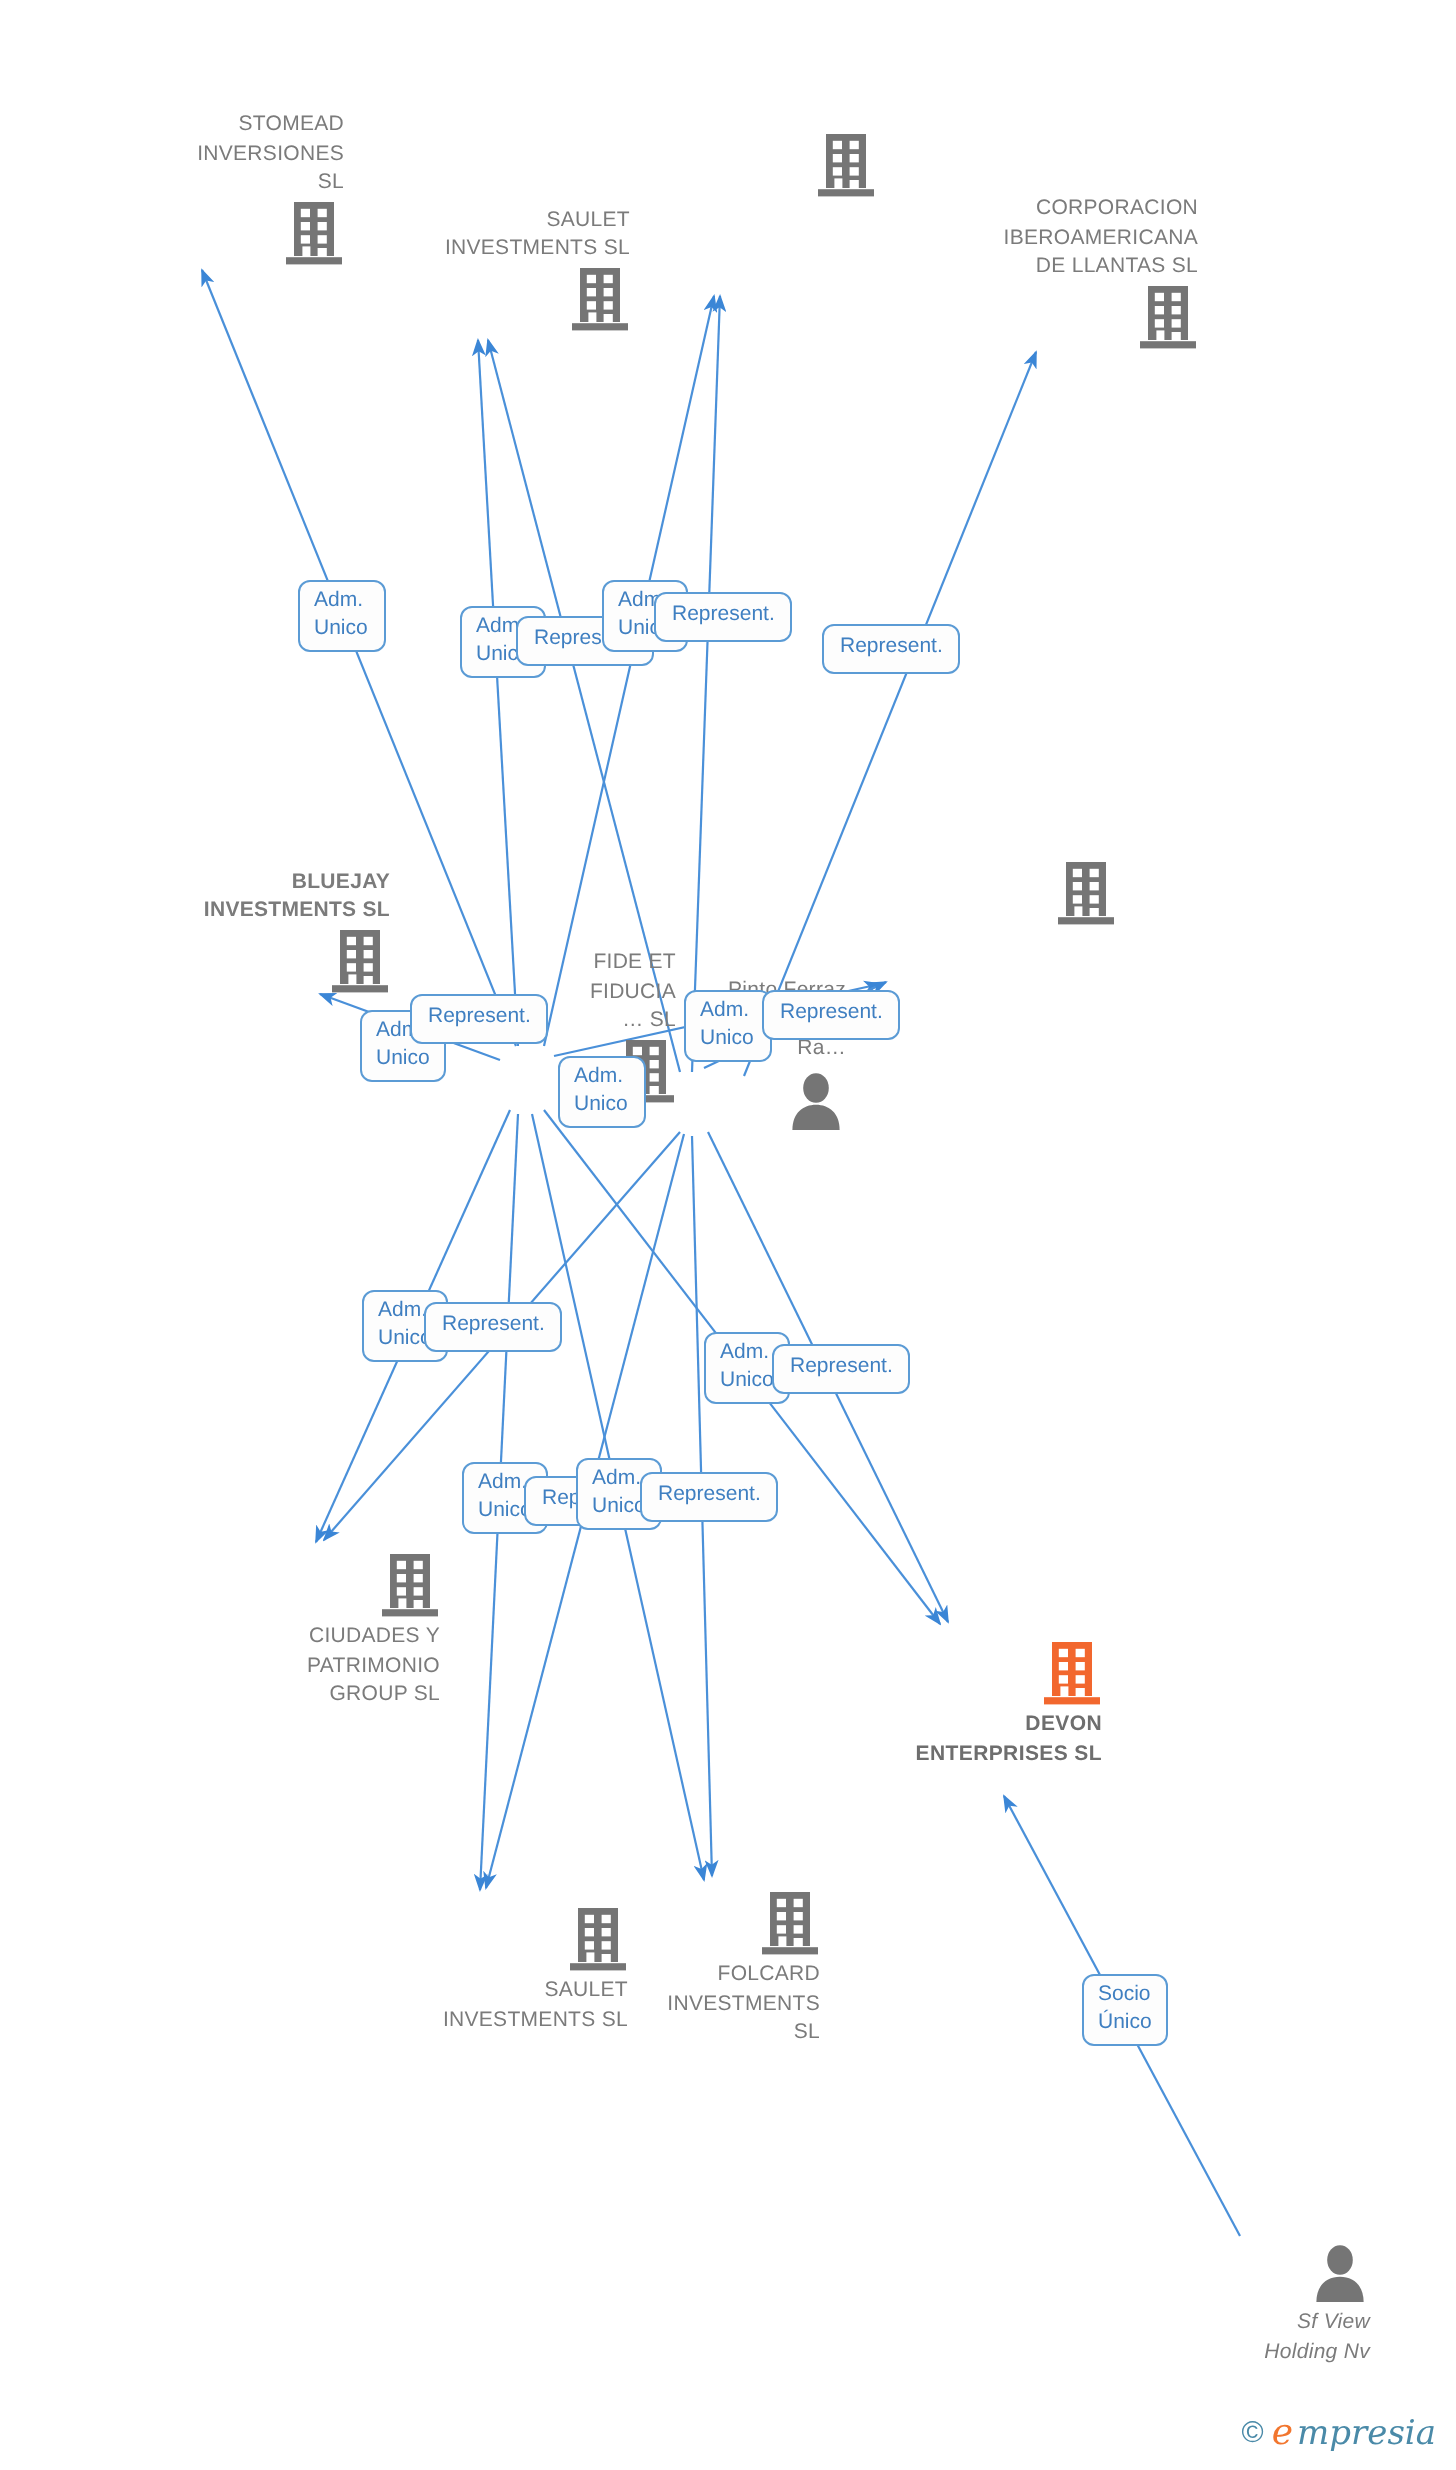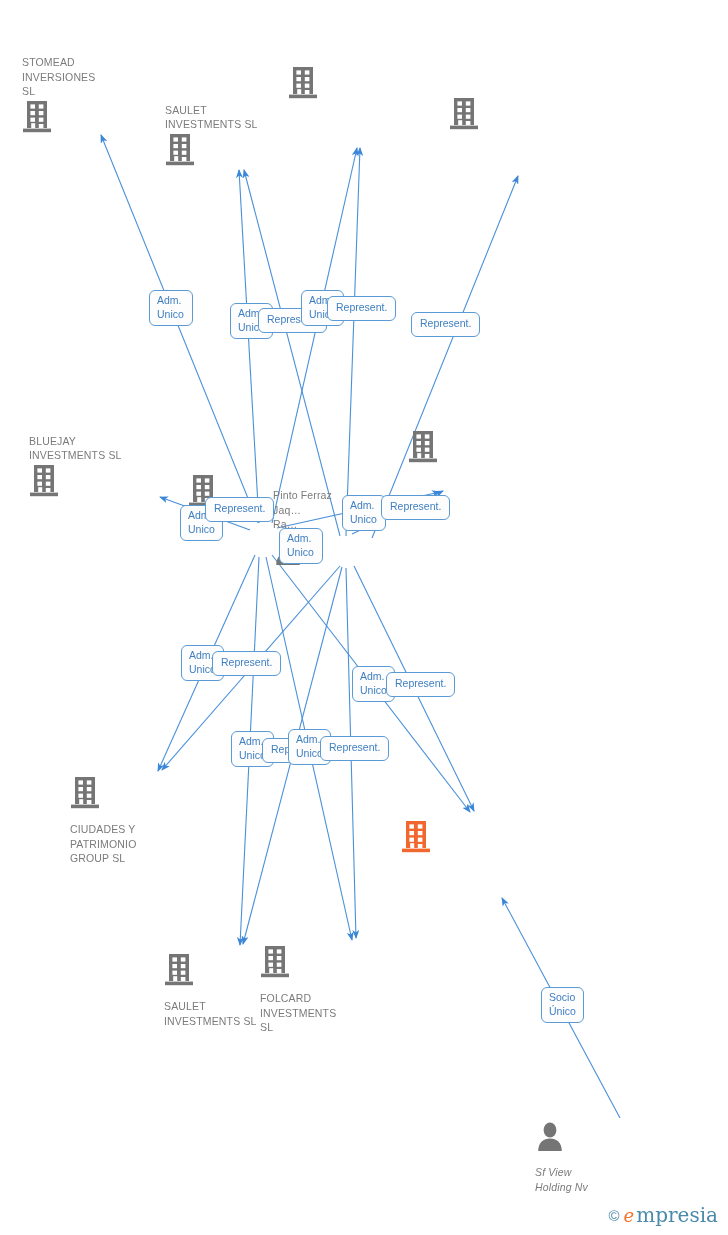--- a/index.html
+++ b/index.html
@@ -19,36 +19,36 @@
   #edge-layer {
     position: absolute;
     left: 0; top: 0;
     width: 728px; height: 1235px;
     pointer-events: none;
   }
   .node {
     position: absolute;
     width: 150px;
     margin-left: -75px;
-    text-align: left;
+    text-align: right;
     pointer-events: auto;
   }
   .node .glyph {
     display: block;
     margin: 0 auto;
     line-height: 0;
   }
   .node .caption {
     display: block;
     font-size: 10.5px;
     line-height: 14.6px;
     color: #7b7b7b;
     letter-spacing: 0.15px;
     white-space: pre-line;
-    margin-top: 12px;
+    margin-top: 1px;
   }
   .node.label-above .caption { margin-top: 0; margin-bottom: 1px; }
   .node.focus .caption {
     color: #6e6e6e;
     font-weight: bold;
     letter-spacing: 0.2px;
   }
   .reltag {
     position: absolute;
     background: #fdfdfd;
@@ -68,21 +68,21 @@
     right: 10px;
     bottom: 8px;
     display: flex;
     align-items: center;
     gap: 4px;
     font-size: 16px;
     pointer-events: auto;
   }
   #watermark .wm-c { color: #4a8aa8; font-size: 15px; }
   #watermark .wm-e { color: #f2762e; font-family: "DejaVu Serif", serif; font-style: italic; font-size: 18px; }
-  #watermark .wm-rest { color: #4a8aa8; font-family: "DejaVu Serif", serif; font-size: 20px; margin-left: -2px; }
+  #watermark .wm-rest { color: #4a8aa8; font-family: "DejaVu Serif", serif; font-style: italic; font-size: 17px; margin-left: -2px; }
 </style>
 </head>
 <body>
 
 <div id="stage">
 
   <svg id="edge-layer" viewBox="0 0 728 1235" width="728" height="1235">
     <defs>
       <marker id="arrowhead" markerWidth="9" markerHeight="7" refX="8" refY="3.5" orient="auto" markerUnits="userSpaceOnUse">
         <path d="M0,0 L9,3.5 L0,7 L2.4,3.5 Z" fill="#3b86d6"></path>
@@ -152,50 +152,56 @@
             <rect x="8.4" y="11" width="4.6" height="4.2" fill="#fff"></rect>
             <rect x="16.8" y="11" width="4.6" height="4.2" fill="#fff"></rect>
             <rect x="8.4" y="17.6" width="4.6" height="4.2" fill="#fff"></rect>
             <rect x="16.8" y="17.6" width="4.6" height="4.2" fill="#fff"></rect>
             <rect x="16.8" y="24" width="4.6" height="4" fill="#fff"></rect>
             <rect x="9.2" y="23.2" width="4" height="4.8" fill="#fff"></rect>
             <rect x="1" y="28.6" width="28" height="3.6" fill="#757575"></rect>
           </svg></span>
       </div>
       <div class="node label-above" style="left: 524px; top: 97.2px;">
-        <span class="glyph"><svg width="30" height="34" viewBox="0 0 30 34" aria-hidden="true">
-            <rect x="5" y="1" width="20" height="27" fill="#757575"></rect>
-            <rect x="8.4" y="4.4" width="4.6" height="4.2" fill="#fff"></rect>
-            <rect x="16.8" y="4.4" width="4.6" height="4.2" fill="#fff"></rect>
-            <rect x="8.4" y="11" width="4.6" height="4.2" fill="#fff"></rect>
-            <rect x="16.8" y="11" width="4.6" height="4.2" fill="#fff"></rect>
-            <rect x="8.4" y="17.6" width="4.6" height="4.2" fill="#fff"></rect>
-            <rect x="16.8" y="17.6" width="4.6" height="4.2" fill="#fff"></rect>
-            <rect x="16.8" y="24" width="4.6" height="4" fill="#fff"></rect>
-            <rect x="9.2" y="23.2" width="4" height="4.8" fill="#fff"></rect>
-            <rect x="1" y="28.6" width="28" height="3.6" fill="#757575"></rect>
-          </svg></span>
-      </div>
-      <div class="node label-above" style="left: 104px; top: 433.8px;">
+        <span class="caption">CORPORACION
+IBEROAMERICANA
+DE LLANTAS SL</span>
+        <span class="glyph"><svg width="30" height="34" viewBox="0 0 30 34" aria-hidden="true">
+            <rect x="5" y="1" width="20" height="27" fill="#757575"></rect>
+            <rect x="8.4" y="4.4" width="4.6" height="4.2" fill="#fff"></rect>
+            <rect x="16.8" y="4.4" width="4.6" height="4.2" fill="#fff"></rect>
+            <rect x="8.4" y="11" width="4.6" height="4.2" fill="#fff"></rect>
+            <rect x="16.8" y="11" width="4.6" height="4.2" fill="#fff"></rect>
+            <rect x="8.4" y="17.6" width="4.6" height="4.2" fill="#fff"></rect>
+            <rect x="16.8" y="17.6" width="4.6" height="4.2" fill="#fff"></rect>
+            <rect x="16.8" y="24" width="4.6" height="4" fill="#fff"></rect>
+            <rect x="9.2" y="23.2" width="4" height="4.8" fill="#fff"></rect>
+            <rect x="1" y="28.6" width="28" height="3.6" fill="#757575"></rect>
+          </svg></span>
+      </div>
+      <div class="node label-above" style="left: 120px; top: 433.8px; font-weight: bold;">
         <span class="caption">BLUEJAY
 INVESTMENTS SL</span>
         <span class="glyph"><svg width="30" height="34" viewBox="0 0 30 34" aria-hidden="true">
             <rect x="5" y="1" width="20" height="27" fill="#757575"></rect>
             <rect x="8.4" y="4.4" width="4.6" height="4.2" fill="#fff"></rect>
             <rect x="16.8" y="4.4" width="4.6" height="4.2" fill="#fff"></rect>
             <rect x="8.4" y="11" width="4.6" height="4.2" fill="#fff"></rect>
             <rect x="16.8" y="11" width="4.6" height="4.2" fill="#fff"></rect>
             <rect x="8.4" y="17.6" width="4.6" height="4.2" fill="#fff"></rect>
             <rect x="16.8" y="17.6" width="4.6" height="4.2" fill="#fff"></rect>
             <rect x="16.8" y="24" width="4.6" height="4" fill="#fff"></rect>
             <rect x="9.2" y="23.2" width="4" height="4.8" fill="#fff"></rect>
             <rect x="1" y="28.6" width="28" height="3.6" fill="#757575"></rect>
           </svg></span>
       </div>
       <div class="node label-above" style="left: 263px; top: 474.2px;">
+        <span class="caption">FIDE ET
+FIDUCIA
+… SL</span>
         <span class="glyph"><svg width="30" height="34" viewBox="0 0 30 34" aria-hidden="true">
             <rect x="5" y="1" width="20" height="27" fill="#757575"></rect>
             <rect x="8.4" y="4.4" width="4.6" height="4.2" fill="#fff"></rect>
             <rect x="16.8" y="4.4" width="4.6" height="4.2" fill="#fff"></rect>
             <rect x="8.4" y="11" width="4.6" height="4.2" fill="#fff"></rect>
             <rect x="16.8" y="11" width="4.6" height="4.2" fill="#fff"></rect>
             <rect x="8.4" y="17.6" width="4.6" height="4.2" fill="#fff"></rect>
             <rect x="16.8" y="17.6" width="4.6" height="4.2" fill="#fff"></rect>
             <rect x="16.8" y="24" width="4.6" height="4" fill="#fff"></rect>
             <rect x="9.2" y="23.2" width="4" height="4.8" fill="#fff"></rect>
@@ -248,20 +254,22 @@
             <rect x="8.4" y="4.4" width="4.6" height="4.2" fill="#fff"></rect>
             <rect x="16.8" y="4.4" width="4.6" height="4.2" fill="#fff"></rect>
             <rect x="8.4" y="11" width="4.6" height="4.2" fill="#fff"></rect>
             <rect x="16.8" y="11" width="4.6" height="4.2" fill="#fff"></rect>
             <rect x="8.4" y="17.6" width="4.6" height="4.2" fill="#fff"></rect>
             <rect x="16.8" y="17.6" width="4.6" height="4.2" fill="#fff"></rect>
             <rect x="16.8" y="24" width="4.6" height="4" fill="#fff"></rect>
             <rect x="9.2" y="23.2" width="4" height="4.8" fill="#fff"></rect>
             <rect x="1" y="28.6" width="28" height="3.6" fill="#f2672e"></rect>
           </svg></span>
+        <span class="caption">DEVON
+ENTERPRISES SL</span>
       </div>
       <div class="node" style="left: 239px; top: 953px;">
         <span class="glyph"><svg width="30" height="34" viewBox="0 0 30 34" aria-hidden="true">
             <rect x="5" y="1" width="20" height="27" fill="#757575"></rect>
             <rect x="8.4" y="4.4" width="4.6" height="4.2" fill="#fff"></rect>
             <rect x="16.8" y="4.4" width="4.6" height="4.2" fill="#fff"></rect>
             <rect x="8.4" y="11" width="4.6" height="4.2" fill="#fff"></rect>
             <rect x="16.8" y="11" width="4.6" height="4.2" fill="#fff"></rect>
             <rect x="8.4" y="17.6" width="4.6" height="4.2" fill="#fff"></rect>
             <rect x="16.8" y="17.6" width="4.6" height="4.2" fill="#fff"></rect>

